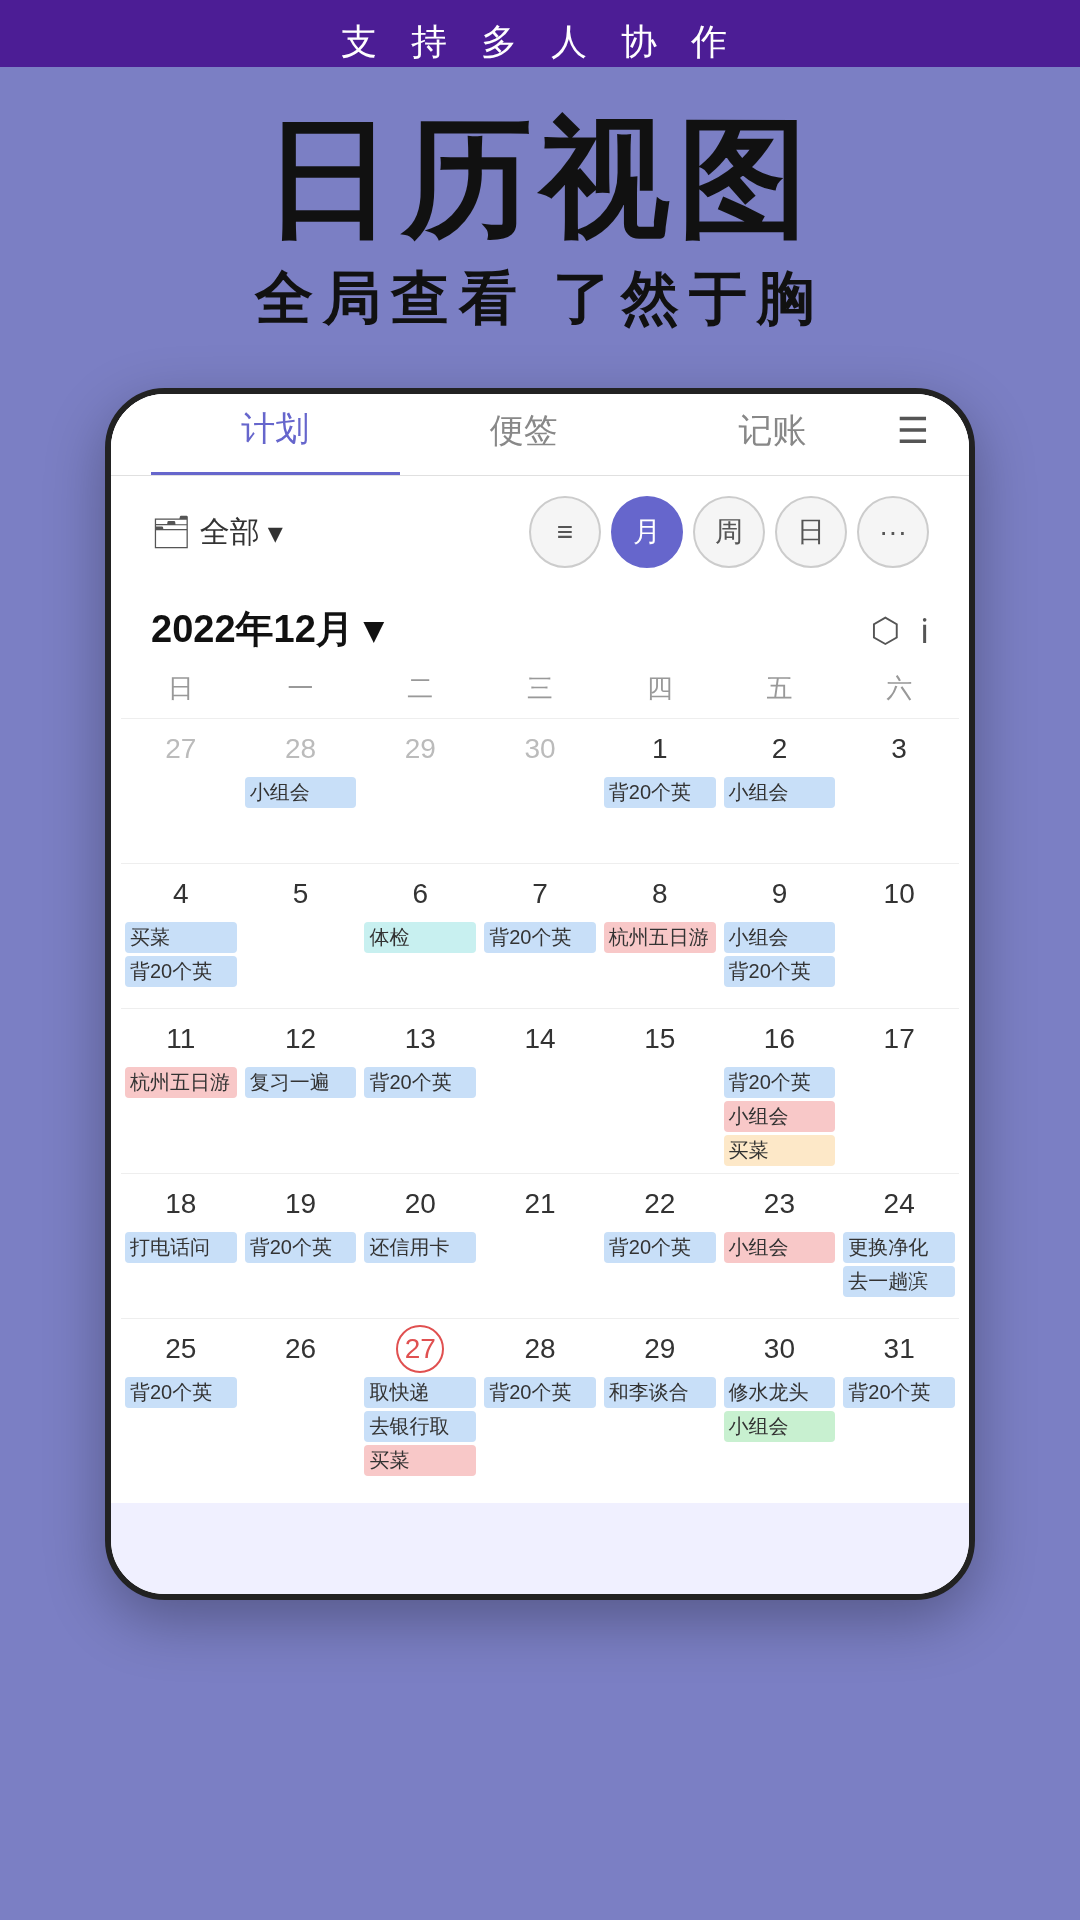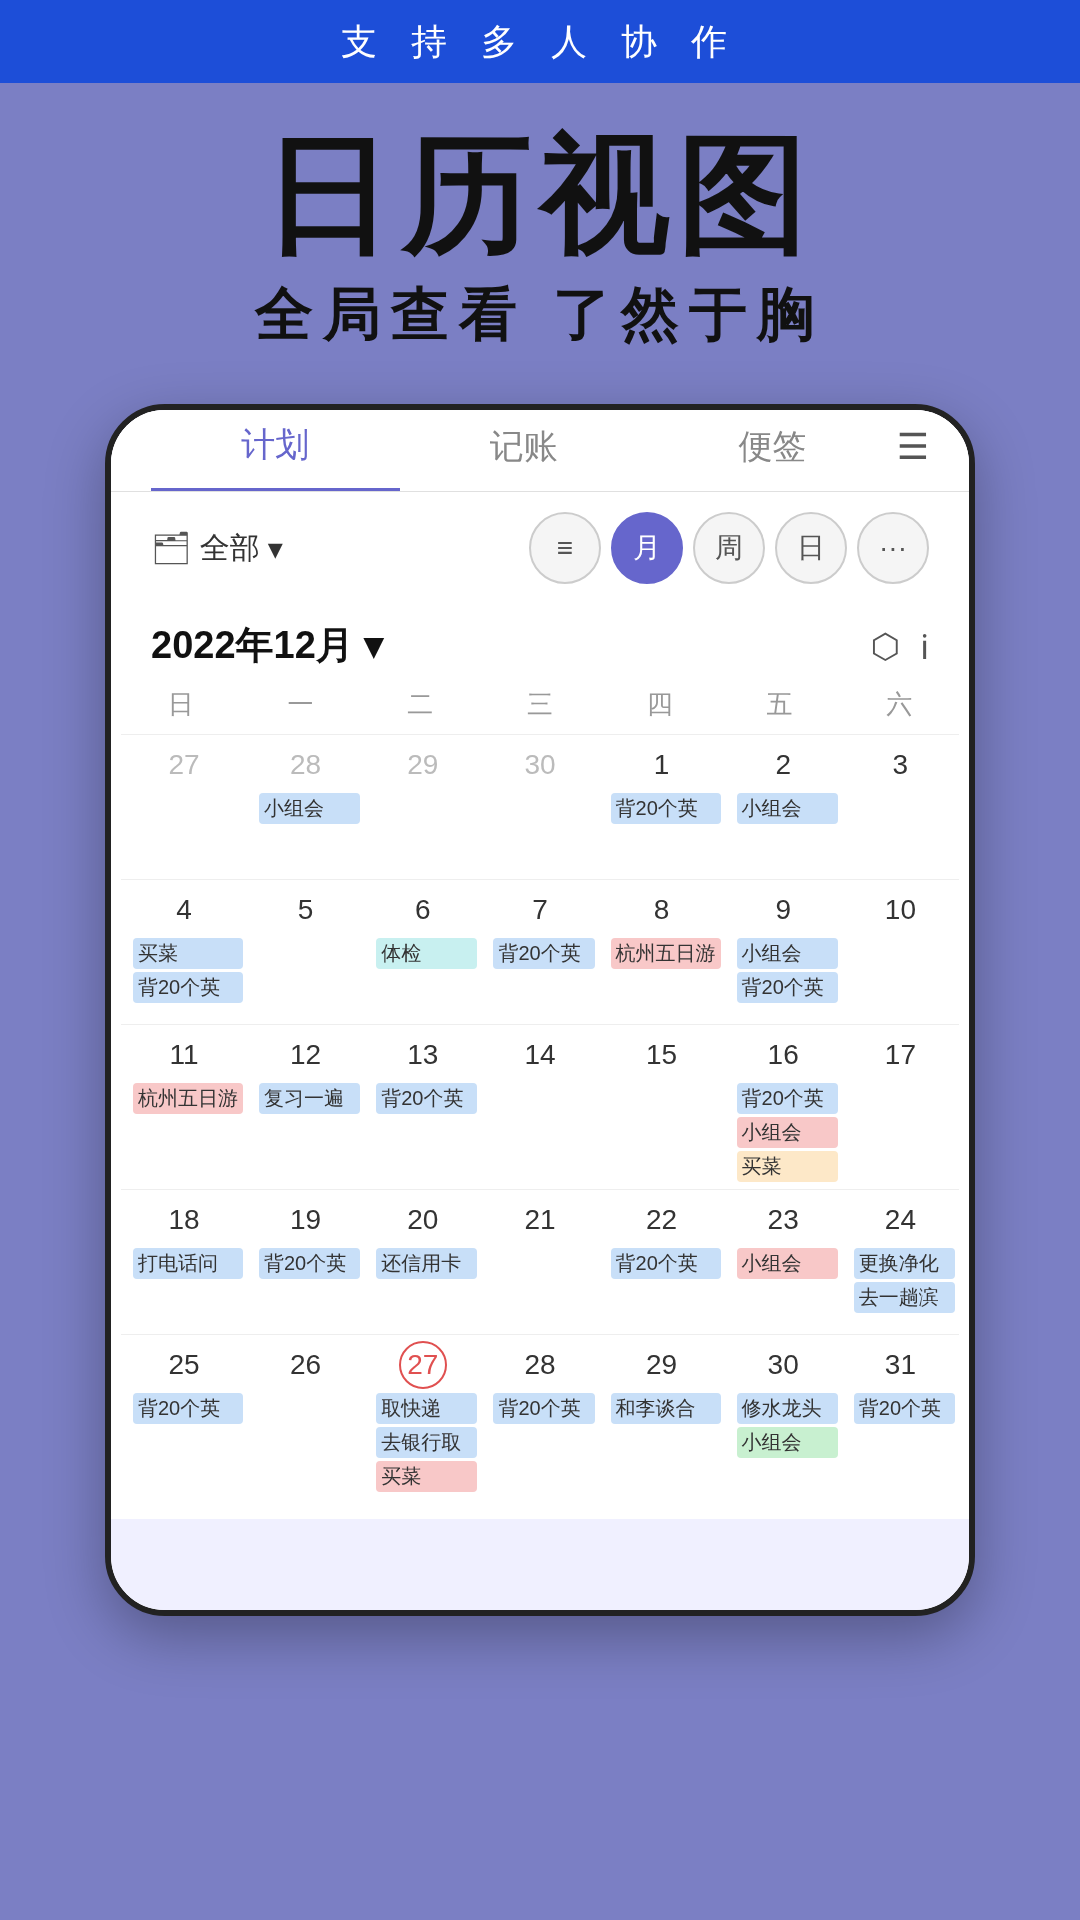--- a/index.html
+++ b/index.html
@@ -6,23 +6,23 @@
     body {
       width: 1080px;
       height: 1920px;
       background: #7b7fc4;
       font-family: -apple-system, 'PingFang SC', 'Heiti SC', sans-serif;
       overflow: hidden;
     }
 
     
     .top-banner {
-      background: #1d4ed8;
+      background: #4c1d95;
       text-align: center;
-      padding: 18px 0 16px;
+      padding: 18px 0 0;
       letter-spacing: 12px;
       color: #fff;
       font-size: 36px;
     }
 
     
     .hero-section {
       text-align: center;
       padding: 40px 8px 20px;
     }
@@ -206,21 +206,20 @@
       color: #bbb;
     }
     .event-tag {
       font-size: 20px;
       padding: 2px 5px;
       border-radius: 4px;
       margin-bottom: 3px;
       white-space: nowrap;
       overflow: hidden;
       text-overflow: ellipsis;
-      margin-left: 8px;
     }
     .event-blue { background: #c8dff8; color: #333; }
     .event-pink { background: #f8c8c8; color: #333; }
     .event-green { background: #c8f0d0; color: #333; }
     .event-orange { background: #fde8c8; color: #333; }
     .event-teal { background: #c8f0f0; color: #333; }
   </style>
 </head>
 <body>
 
@@ -231,22 +230,22 @@
 <div class="hero-section">
   <div class="hero-title">日历视图</div>
   <div class="hero-subtitle">全局查看 了然于胸</div>
 </div>
 
 <div class="phone-mockup">
   <div class="app-inner">
 
     <div class="tab-bar">
       <div class="tab-item active">计划</div>
+      <div class="tab-item">便签</div>
       <div class="tab-item">记账</div>
-      <div class="tab-item">便签</div>
       <div class="tab-menu-icon">☰</div>
     </div>
 
     <div class="toolbar">
       <div class="folder-selector">
         <span class="folder-icon">🗂</span>
         <span>全部</span>
         <span>▾</span>
       </div>
       <div class="view-switcher">

